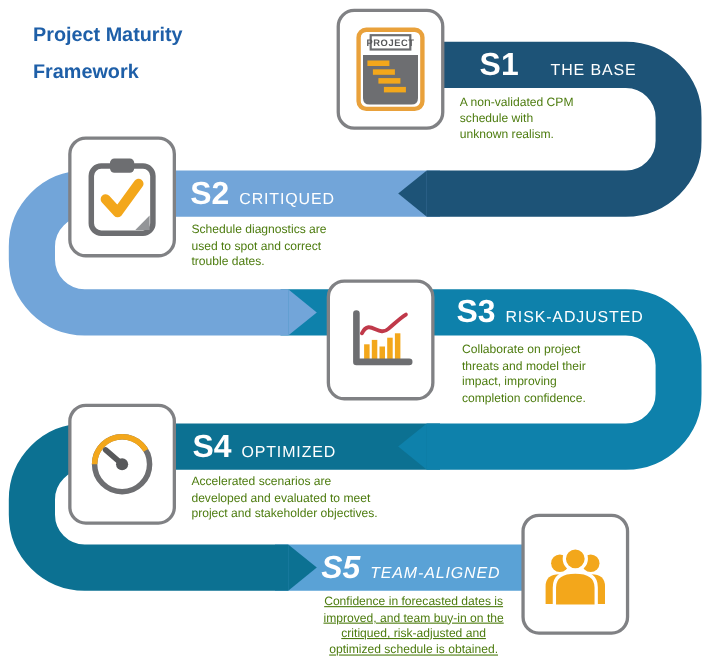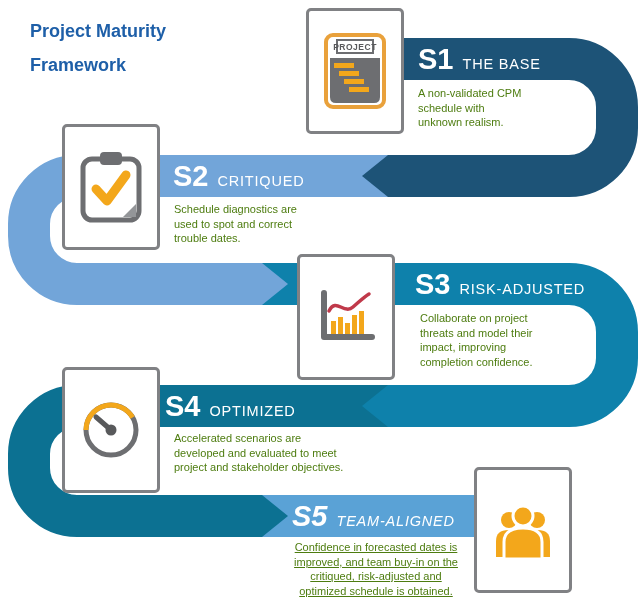--- a/index.html
+++ b/index.html
@@ -14,28 +14,28 @@
   }
   .stage-label{
     position:absolute;height:32px;z-index:4;display:flex;align-items:baseline;color:#fff;white-space:nowrap;
   }
   .stage-label .sid{font-size:29px;font-weight:bold;line-height:32px;}
   .stage-label .sname{font-size:14.5px;letter-spacing:0.8px;margin-left:9px;}
   .stage-desc{
     position:absolute;z-index:2;font-size:11px;line-height:14.5px;color:#4d7c0f;
   }
   .icon-card{
-    position:absolute;width:98px;height:126px;box-sizing:border-box;z-index:3;
-    background:#fff;border:3px solid #808184;border-radius:5px;
+    position:absolute;width:98px;height:110px;box-sizing:border-box;z-index:3;
+    background:#fff;border:3px solid #808184;border-radius:16px;
     display:flex;align-items:center;justify-content:center;
   }
-  .lbl-s1{left:418px;top:43px;}
+  .lbl-s1{left:436px;top:43px;gap:20px;}
   .lbl-s2{left:173px;top:160px;}
   .lbl-s3{left:415px;top:268px;}
-  .lbl-s4{left:165px;top:390px;text-align:right;}
+  .lbl-s4{left:175px;top:390px;text-align:right;}
   .lbl-s5{left:292px;top:500px;font-style:italic;}
   .desc-s1{left:418px;top:86px;width:104px;}
   .desc-s2{left:174px;top:202px;width:124px;}
   .desc-s3{left:420px;top:311px;width:142px;}
   .desc-s4{left:174px;top:431px;width:170px;}
   .desc-s5{left:286px;top:540px;width:180px;text-align:center;text-decoration:underline;}
   .card-project{left:306px;top:8px;}
   .card-clipboard{left:62px;top:124px;}
   .card-chart{left:297px;top:254px;}
   .card-gauge{left:62px;top:367px;}

